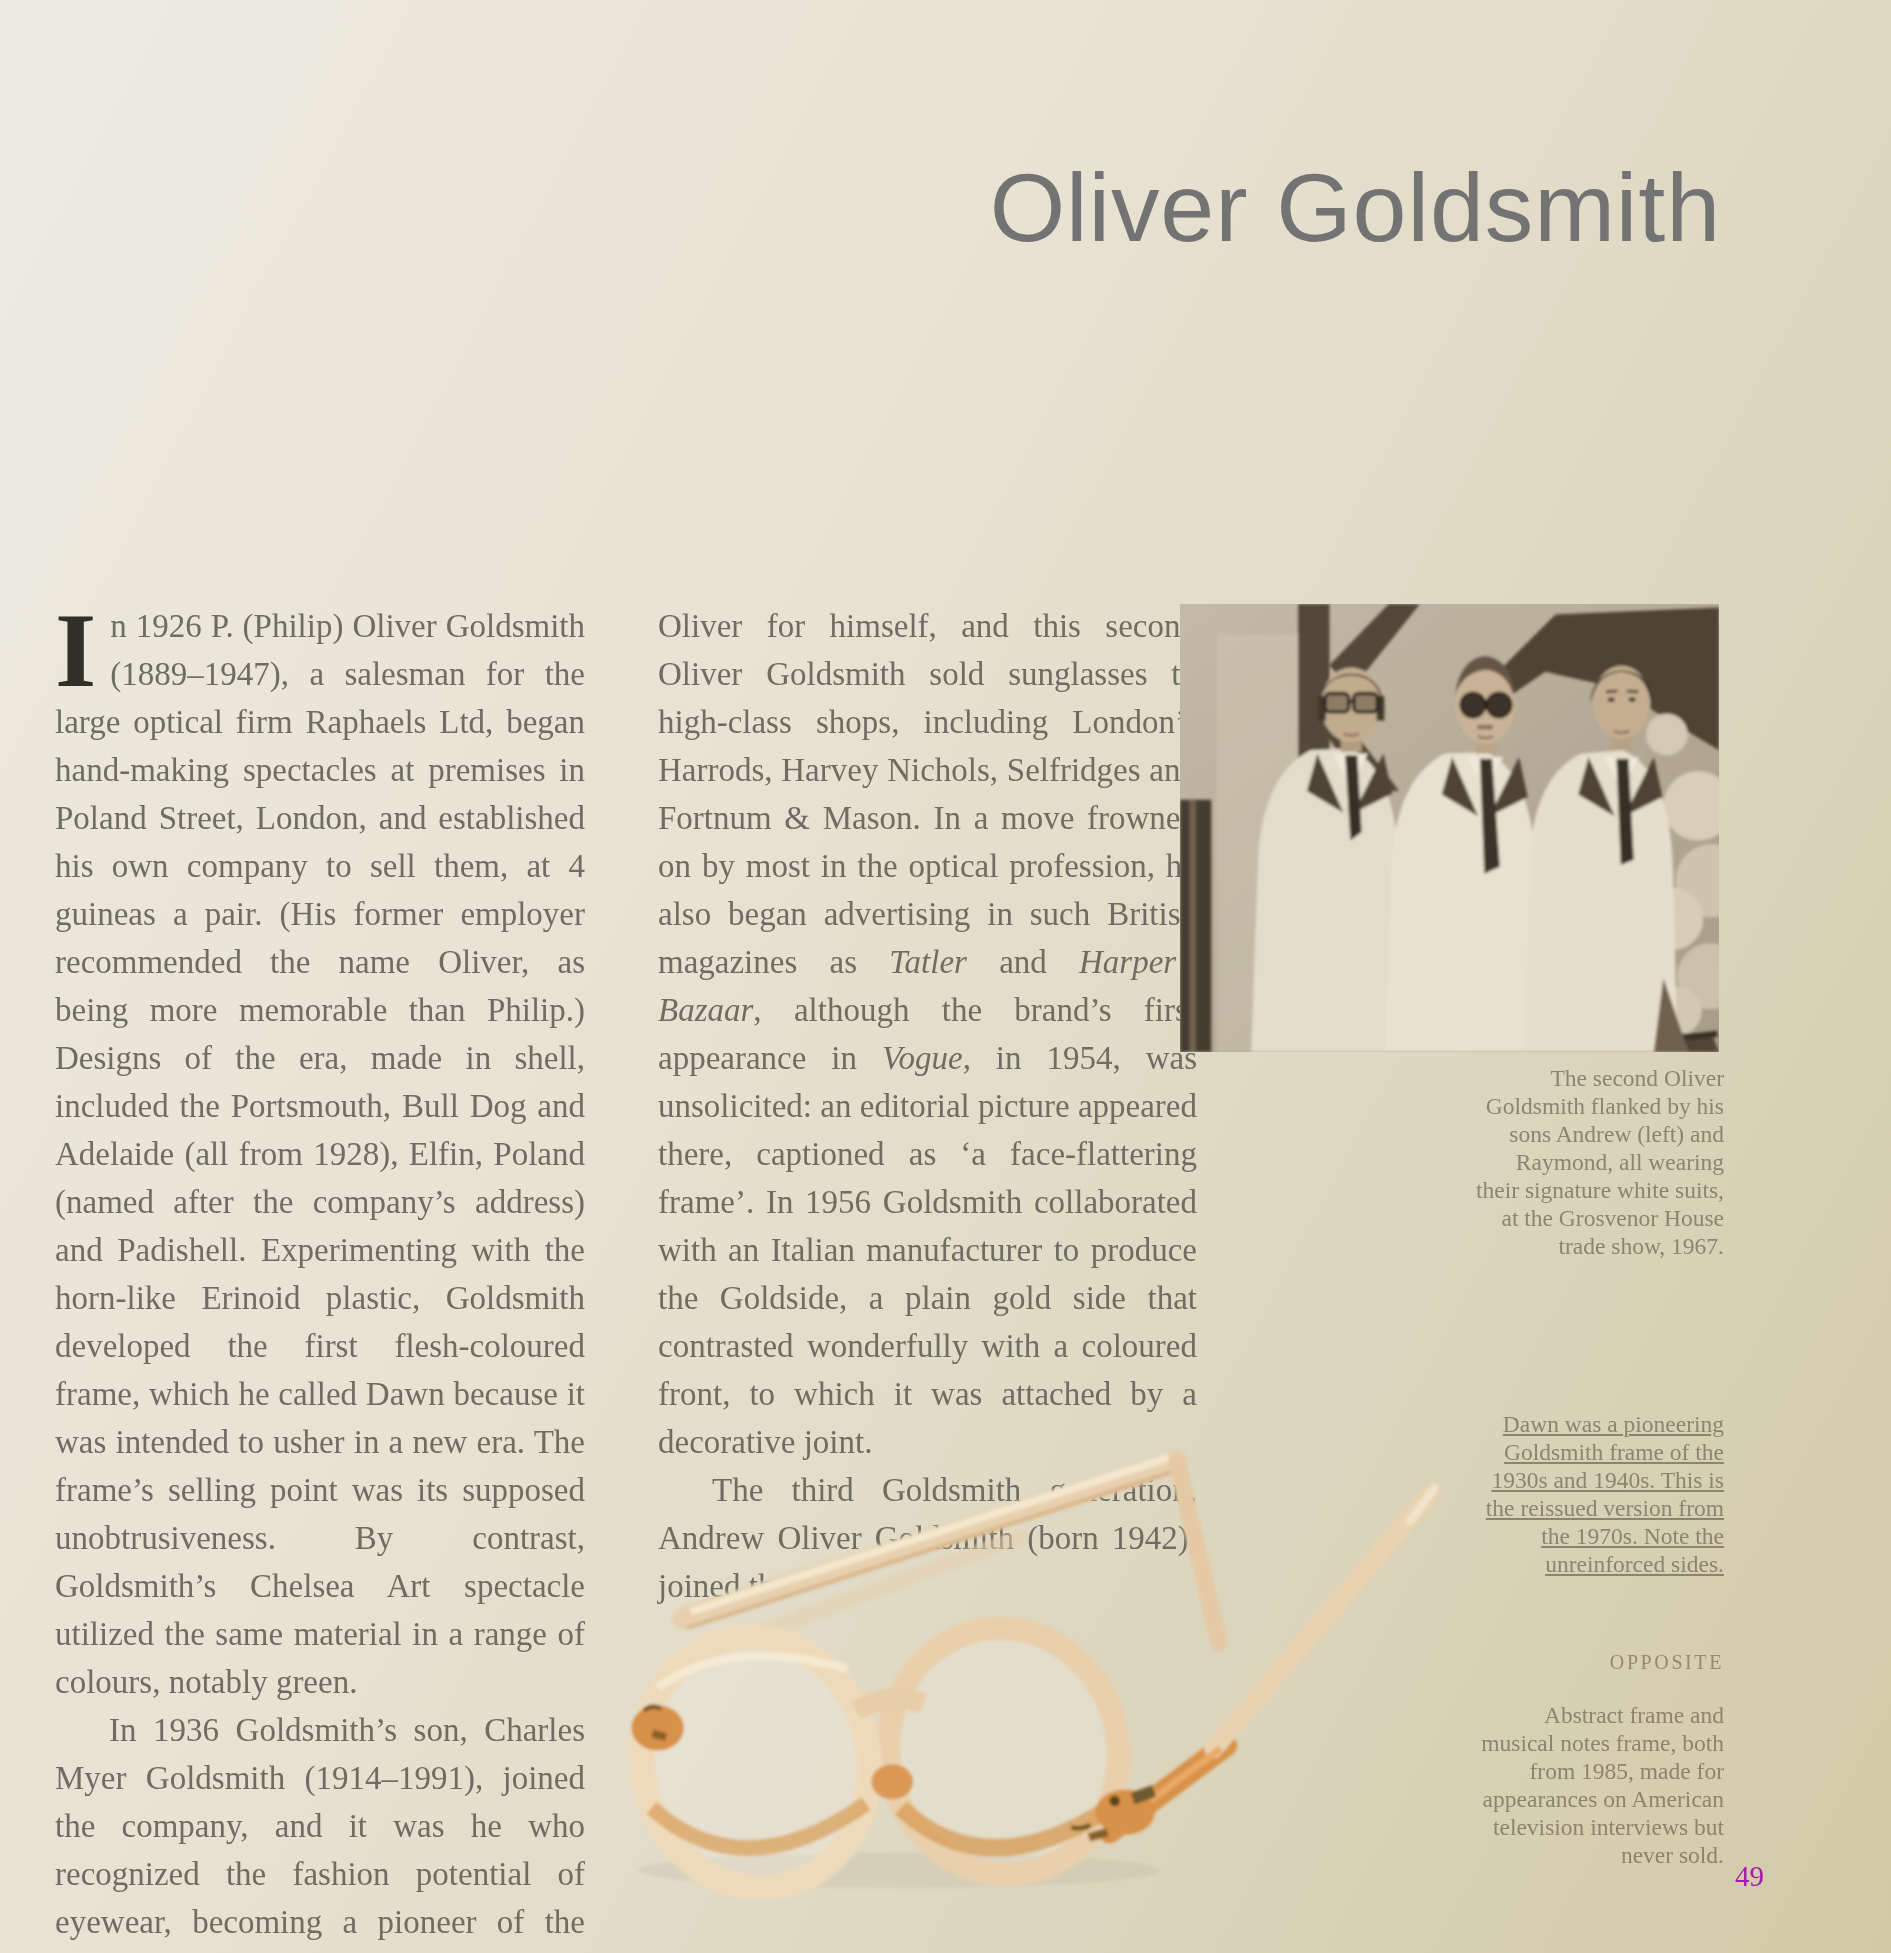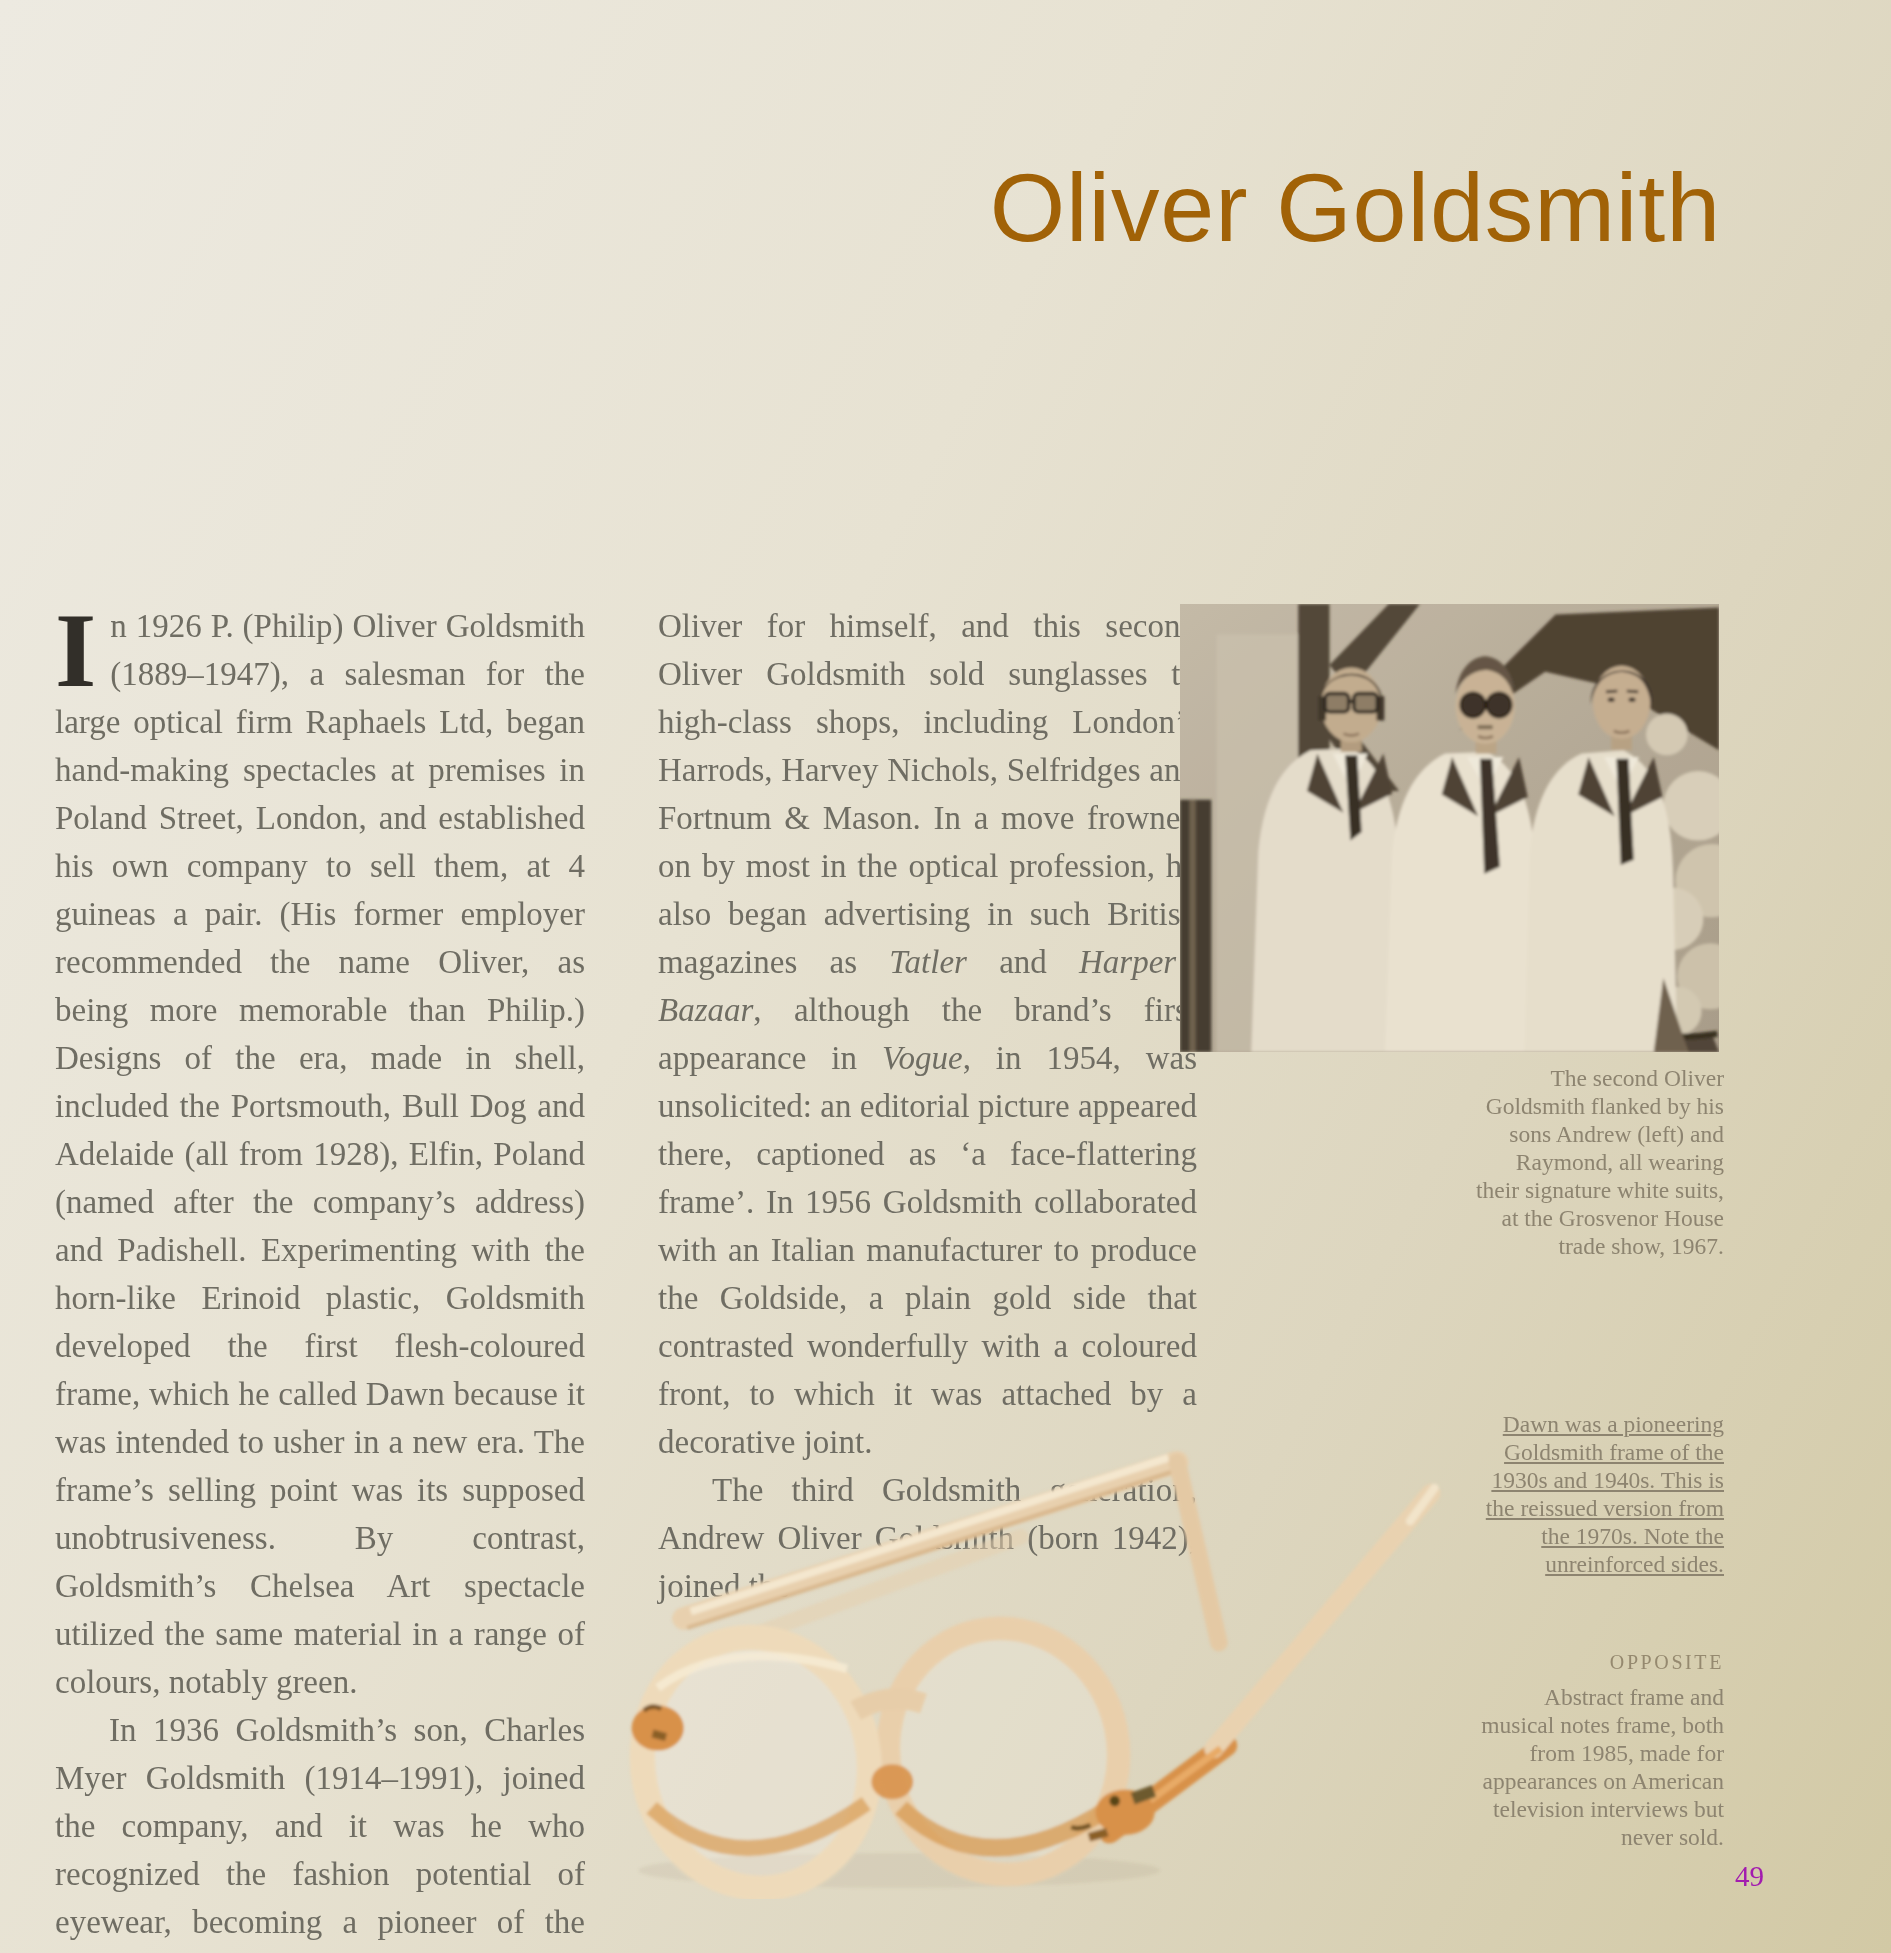--- a/index.html
+++ b/index.html
@@ -5,40 +5,40 @@
   html,body{margin:0;padding:0;}
   body{
     width:1891px;height:1954px;position:relative;overflow:hidden;
     background:linear-gradient(118deg,#edeae1 0%,#e7e2d2 40%,#ddd6bf 70%,#d2c9a5 100%);
     font-family:"Liberation Serif",serif;color:#6f6d63;
   }
   .page{position:absolute;inset:0;}
   .title{
     position:absolute;top:155px;right:170px;margin:0;
     font-family:"Liberation Sans",sans-serif;font-weight:300;
-    font-size:97px;line-height:1.1;letter-spacing:0.9px;color:#a16207;
+    font-size:97px;line-height:1.1;letter-spacing:0.9px;color:#737373;
     white-space:nowrap;
   }
   .col{position:absolute;top:602px;font-size:33px;line-height:48px;text-align:justify;color:#6f6d63;}
   .col-left{left:55px;width:530px;}
   .col-mid{left:658px;width:539px;}
   .para{margin:0;padding:0;}
   .para.indent{text-indent:54px;}
   .dropcap{
     float:left;font-size:106px;line-height:83px;padding:7px 14px 0 0;
     color:#322f29;font-weight:bold;font-family:"Liberation Serif",serif;
   }
   .caption{
     position:absolute;left:1470px;width:254px;
     font-size:23.5px;line-height:28px;color:#8d8470;text-align:right;
   }
   .cap-photo{top:1064px;}
   .cap-dawn{top:1410px;text-decoration:underline;}
   .cap-opp{top:1648px;}
-  .opp-label{font-size:20px;letter-spacing:2.6px;color:#95896f;margin-bottom:7px;}
+  .opp-label{font-size:20px;letter-spacing:2.6px;color:#95896f;margin-bottom:25px;}
   .pagenum{position:absolute;left:1735px;top:1860px;font-size:29px;color:#a21caf;}
   figure{margin:0;padding:0;}
   .photo{position:absolute;left:1180px;top:604px;width:539px;height:448px;}
   .photo svg{width:100%;height:100%;display:block;}
   .glasses{position:absolute;left:569px;top:1356px;width:908px;height:543px;}
   .glasses svg{width:100%;height:100%;display:block;}
   i{font-style:italic;}
 </style>
 </head>
 <body>

